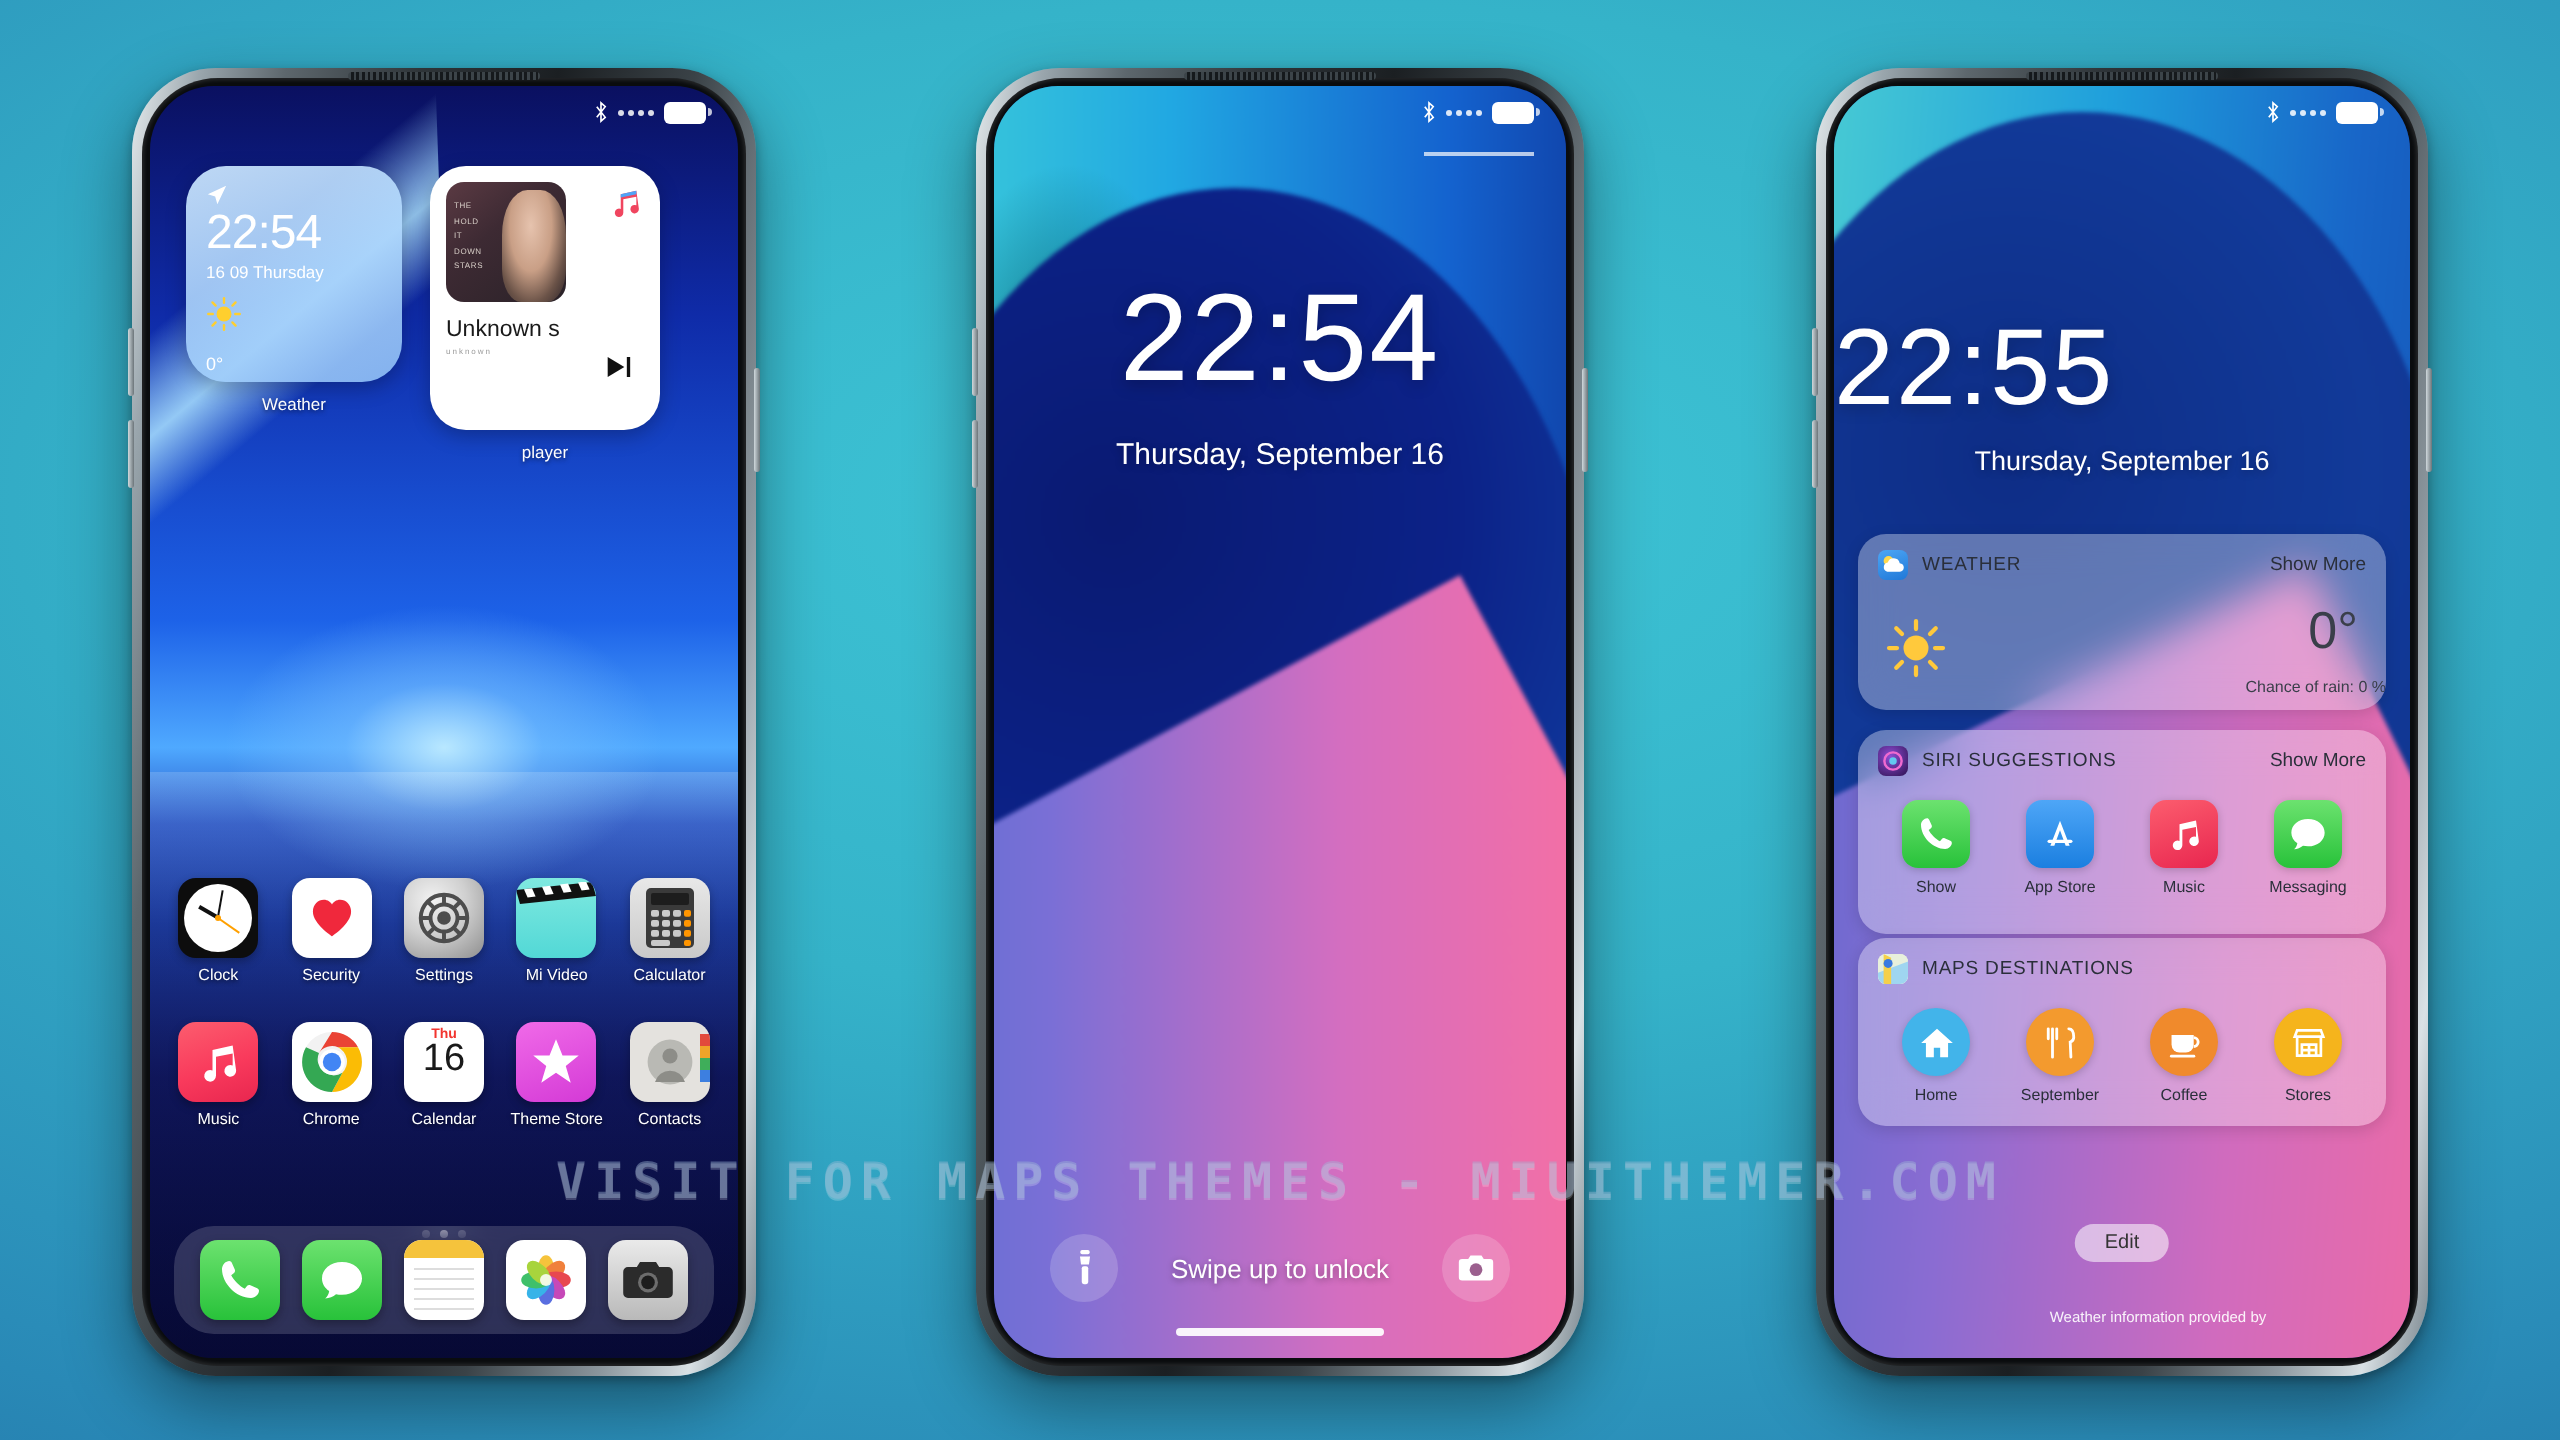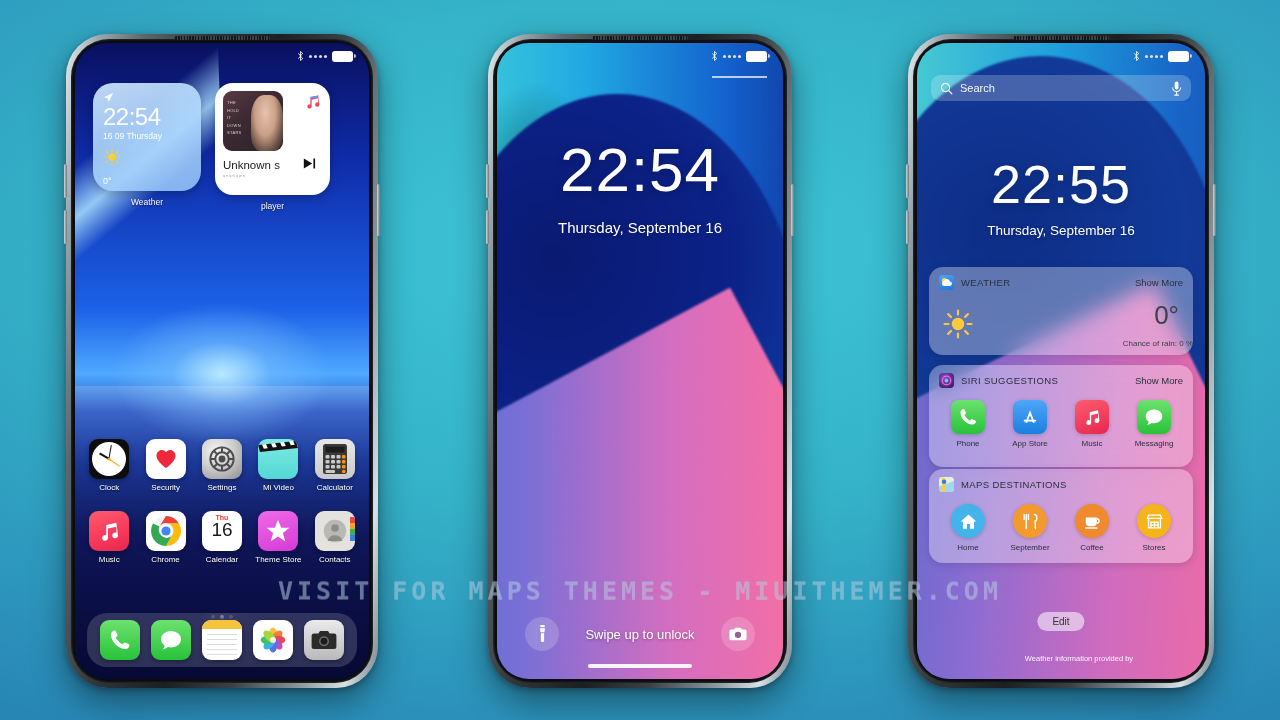--- a/index.html
+++ b/index.html
@@ -145,21 +145,21 @@
     padding:9px 10px; position:relative; box-shadow:0 3px 10px rgba(0,0,0,.25);
   }
   .w-arrow { width:11px; height:11px; fill:#fff; display:block; }
   .w-time { font-size:24px; color:#fff; font-weight:400; line-height:1.05; letter-spacing:-.5px; margin-top:1px; }
   .w-date { font-size:8.5px; color:#fff; margin-top:2px; }
   .w-sun { margin-top:7px; }
   .w-temp { font-size:9px; color:#fff; margin-top:6px; }
   .w-label { font-size:8.5px; color:#fff; margin-top:6px; text-shadow:0 1px 2px rgba(0,0,0,.5); }
 
   .w-player {
-    width:115px; height:112px; border-radius:18px; background:#fff;
+    width:115px; height:132px; border-radius:18px; background:#fff;
     padding:8px; position:relative; box-shadow:0 3px 10px rgba(0,0,0,.25);
   }
   .album {
     width:60px; height:60px; border-radius:9px; overflow:hidden; position:relative;
     background: linear-gradient(140deg,#5b3a43 0%,#3d2a33 40%,#2a2228 100%);
   }
   .album .face {
     position:absolute; right:0; top:4px; width:32px; height:56px;
     background: radial-gradient(ellipse at 45% 32%, #e6c3ae 0%, #c99f86 42%, #6b5348 72%, #2b2328 100%);
     border-radius:40% 40% 30% 30%;
@@ -261,21 +261,21 @@
   }
 
   
   .searchbar {
     position:absolute; top:32px; left:14px; right:14px; height:26px; border-radius:9px;
     background:rgba(255,255,255,.22); display:flex; align-items:center;
     padding:0 9px; gap:7px; z-index:5;
   }
   .search-ph { font-size:11px; color:rgba(255,255,255,.95); flex:1; }
   .t3-time {
-    position:absolute; top:114px; left:0; right:0; text-align:center; z-index:5;
+    position:absolute; top:114px; left:0; right:0; z-index:5;
     font-size:54px; color:#fff; font-weight:300; line-height:1; letter-spacing:1px;
     text-shadow:0 2px 8px rgba(0,0,0,.22);
   }
   .t3-date {
     position:absolute; top:180px; left:0; right:0; text-align:center; z-index:5;
     font-size:13.5px; color:#fff; text-shadow:0 1px 4px rgba(0,0,0,.3);
   }
   .card {
     position:absolute; left:12px; right:12px; border-radius:14px;
     background:rgba(255,255,255,.34); backdrop-filter:blur(10px); z-index:5;
@@ -666,33 +666,20 @@
       </svg>
       <span class="dots">
           <i></i>
           <i></i>
           <i></i>
           <i></i>
         </span>
       <span class="batt"></span>
     </div>
 
-    <div class="searchbar">
-      <svg width="13" height="13" viewBox="0 0 16 16">
-        <circle cx="6.8" cy="6.8" r="5" fill="none" stroke="#fff" stroke-width="1.5"></circle>
-        <line x1="10.5" y1="10.5" x2="14.6" y2="14.6" stroke="#fff" stroke-width="1.5" stroke-linecap="round"></line>
-      </svg>
-      <span class="search-ph">Search</span>
-      <svg width="11" height="15" viewBox="0 0 12 17" fill="#fff">
-        <rect x="4" y="0.5" width="4.2" height="9" rx="2.1"></rect>
-        <path d="M1.6 7.4 a4.5 4.5 0 0 0 9 0" fill="none" stroke="#fff" stroke-width="1.2"></path>
-        <rect x="5.5" y="12" width="1.2" height="3.6"></rect>
-        <rect x="3.4" y="15.4" width="5.4" height="1.2" rx=".6"></rect>
-      </svg>
-    </div>
 
     <div class="t3-time">22:55</div>
     <div class="t3-date">Thursday, September 16</div>
 
     <div class="card" id="card-weather">
       <div class="card-head">
         <span class="card-badge" style="background:linear-gradient(160deg,#4da6f5,#1f78d8);">
           <svg width="15" height="15" viewBox="0 0 16 16">
             <circle cx="5.6" cy="5.8" r="2.6" fill="#ffd84d"></circle>
             <path d="M5 11.6 a2.5 2.5 0 0 1 .2-4.9 A3.3 3.3 0 0 1 11.6 7 a2.3 2.3 0 0 1 -.3 4.6 Z" fill="#fff"></path>
@@ -733,21 +720,21 @@
         <span class="card-title">SIRI SUGGESTIONS</span>
         <span class="show-more">Show More</span>
       </div>
       <div class="tile-row">
         <div class="tile">
           <span class="tile-icon" style="background:linear-gradient(180deg,#6ce26f,#28c23a);">
             <svg width="20" height="20" viewBox="0 0 24 24" fill="#fff">
                 <path d="M6.6 2.5 C5 2.5 3 4.3 3 6.5 C3 13.8 10.2 21 17.5 21 C19.7 21 21.5 19 21.5 17.4 C21.5 16.8 21.1 16.3 20.6 16.1 L17.2 14.6 C16.6 14.3 15.9 14.5 15.5 15 L14.4 16.4 C12.1 15.3 8.7 11.9 7.6 9.6 L9 8.5 C9.5 8.1 9.7 7.4 9.4 6.8 L7.9 3.4 C7.7 2.9 7.2 2.5 6.6 2.5 Z"></path>
               </svg>
           </span>
-          <span class="tile-name">Phone</span>
+          <span class="tile-name">Show</span>
         </div>
         <div class="tile">
           <span class="tile-icon" style="background:linear-gradient(180deg,#4ea6f7,#1b7fe0);">
             <svg width="20" height="20" viewBox="0 0 24 24" fill="#fff">
               <path d="M12 4 L17.8 19 H15.4 L12 9.8 L8.6 19 H6.2 Z"></path>
               <rect x="4.5" y="15.4" width="15" height="2" rx="1"></rect>
             </svg>
           </span>
           <span class="tile-name">App Store</span>
         </div>

